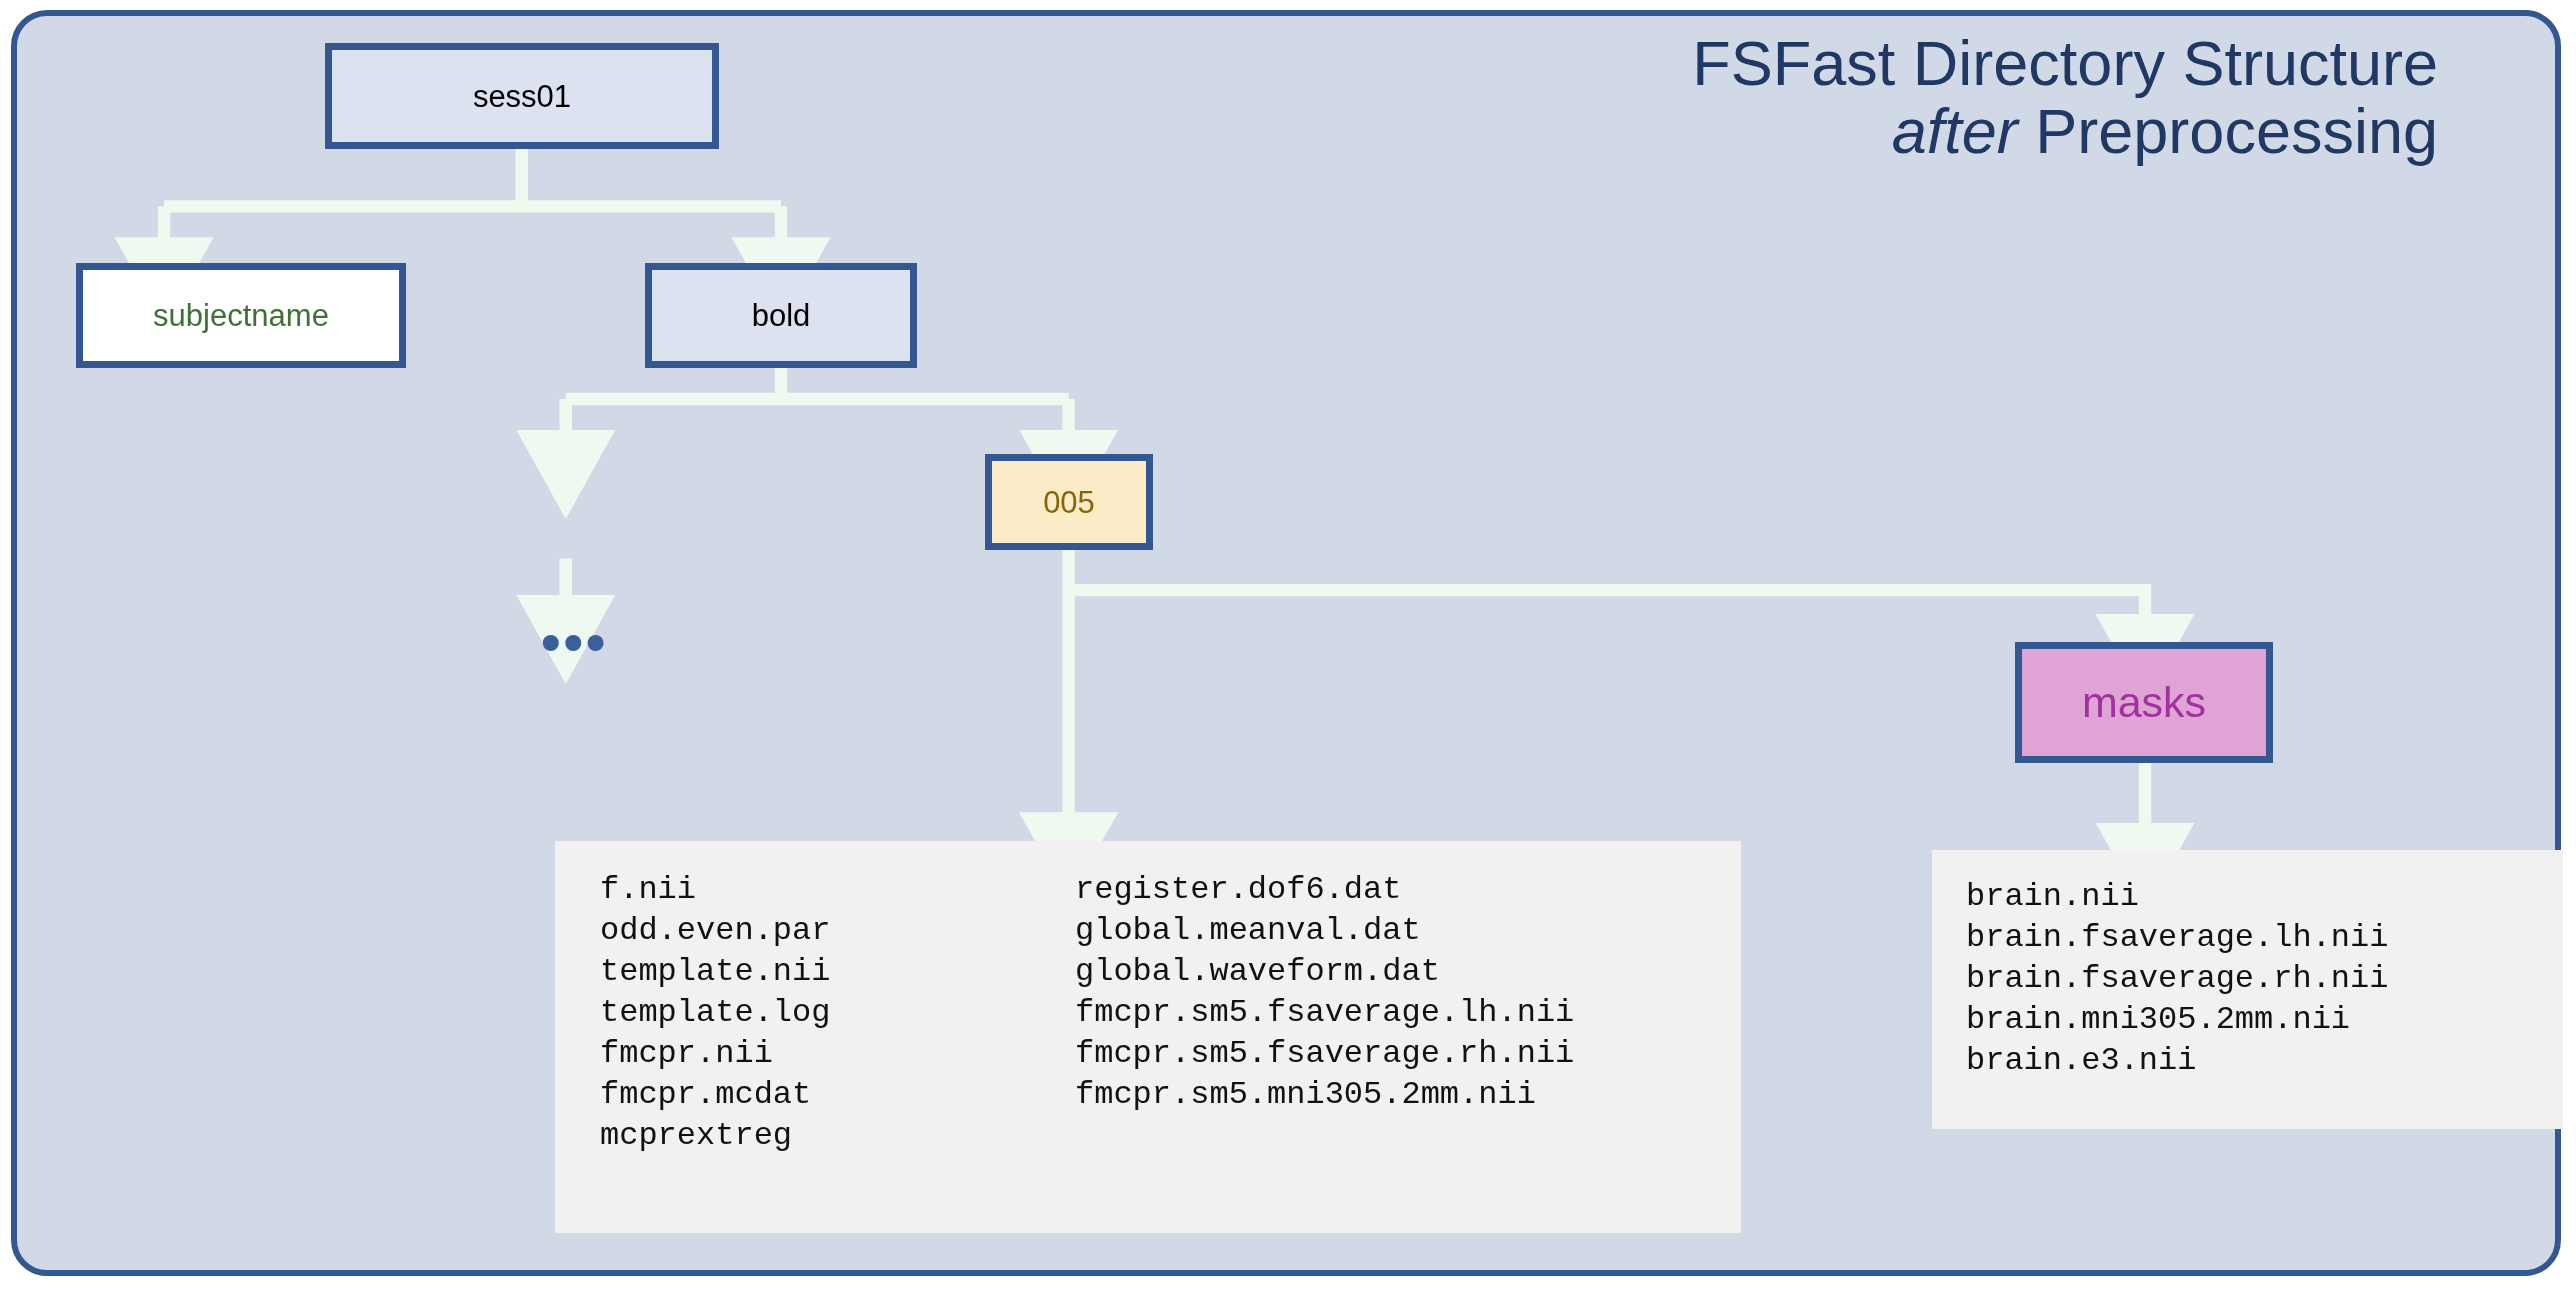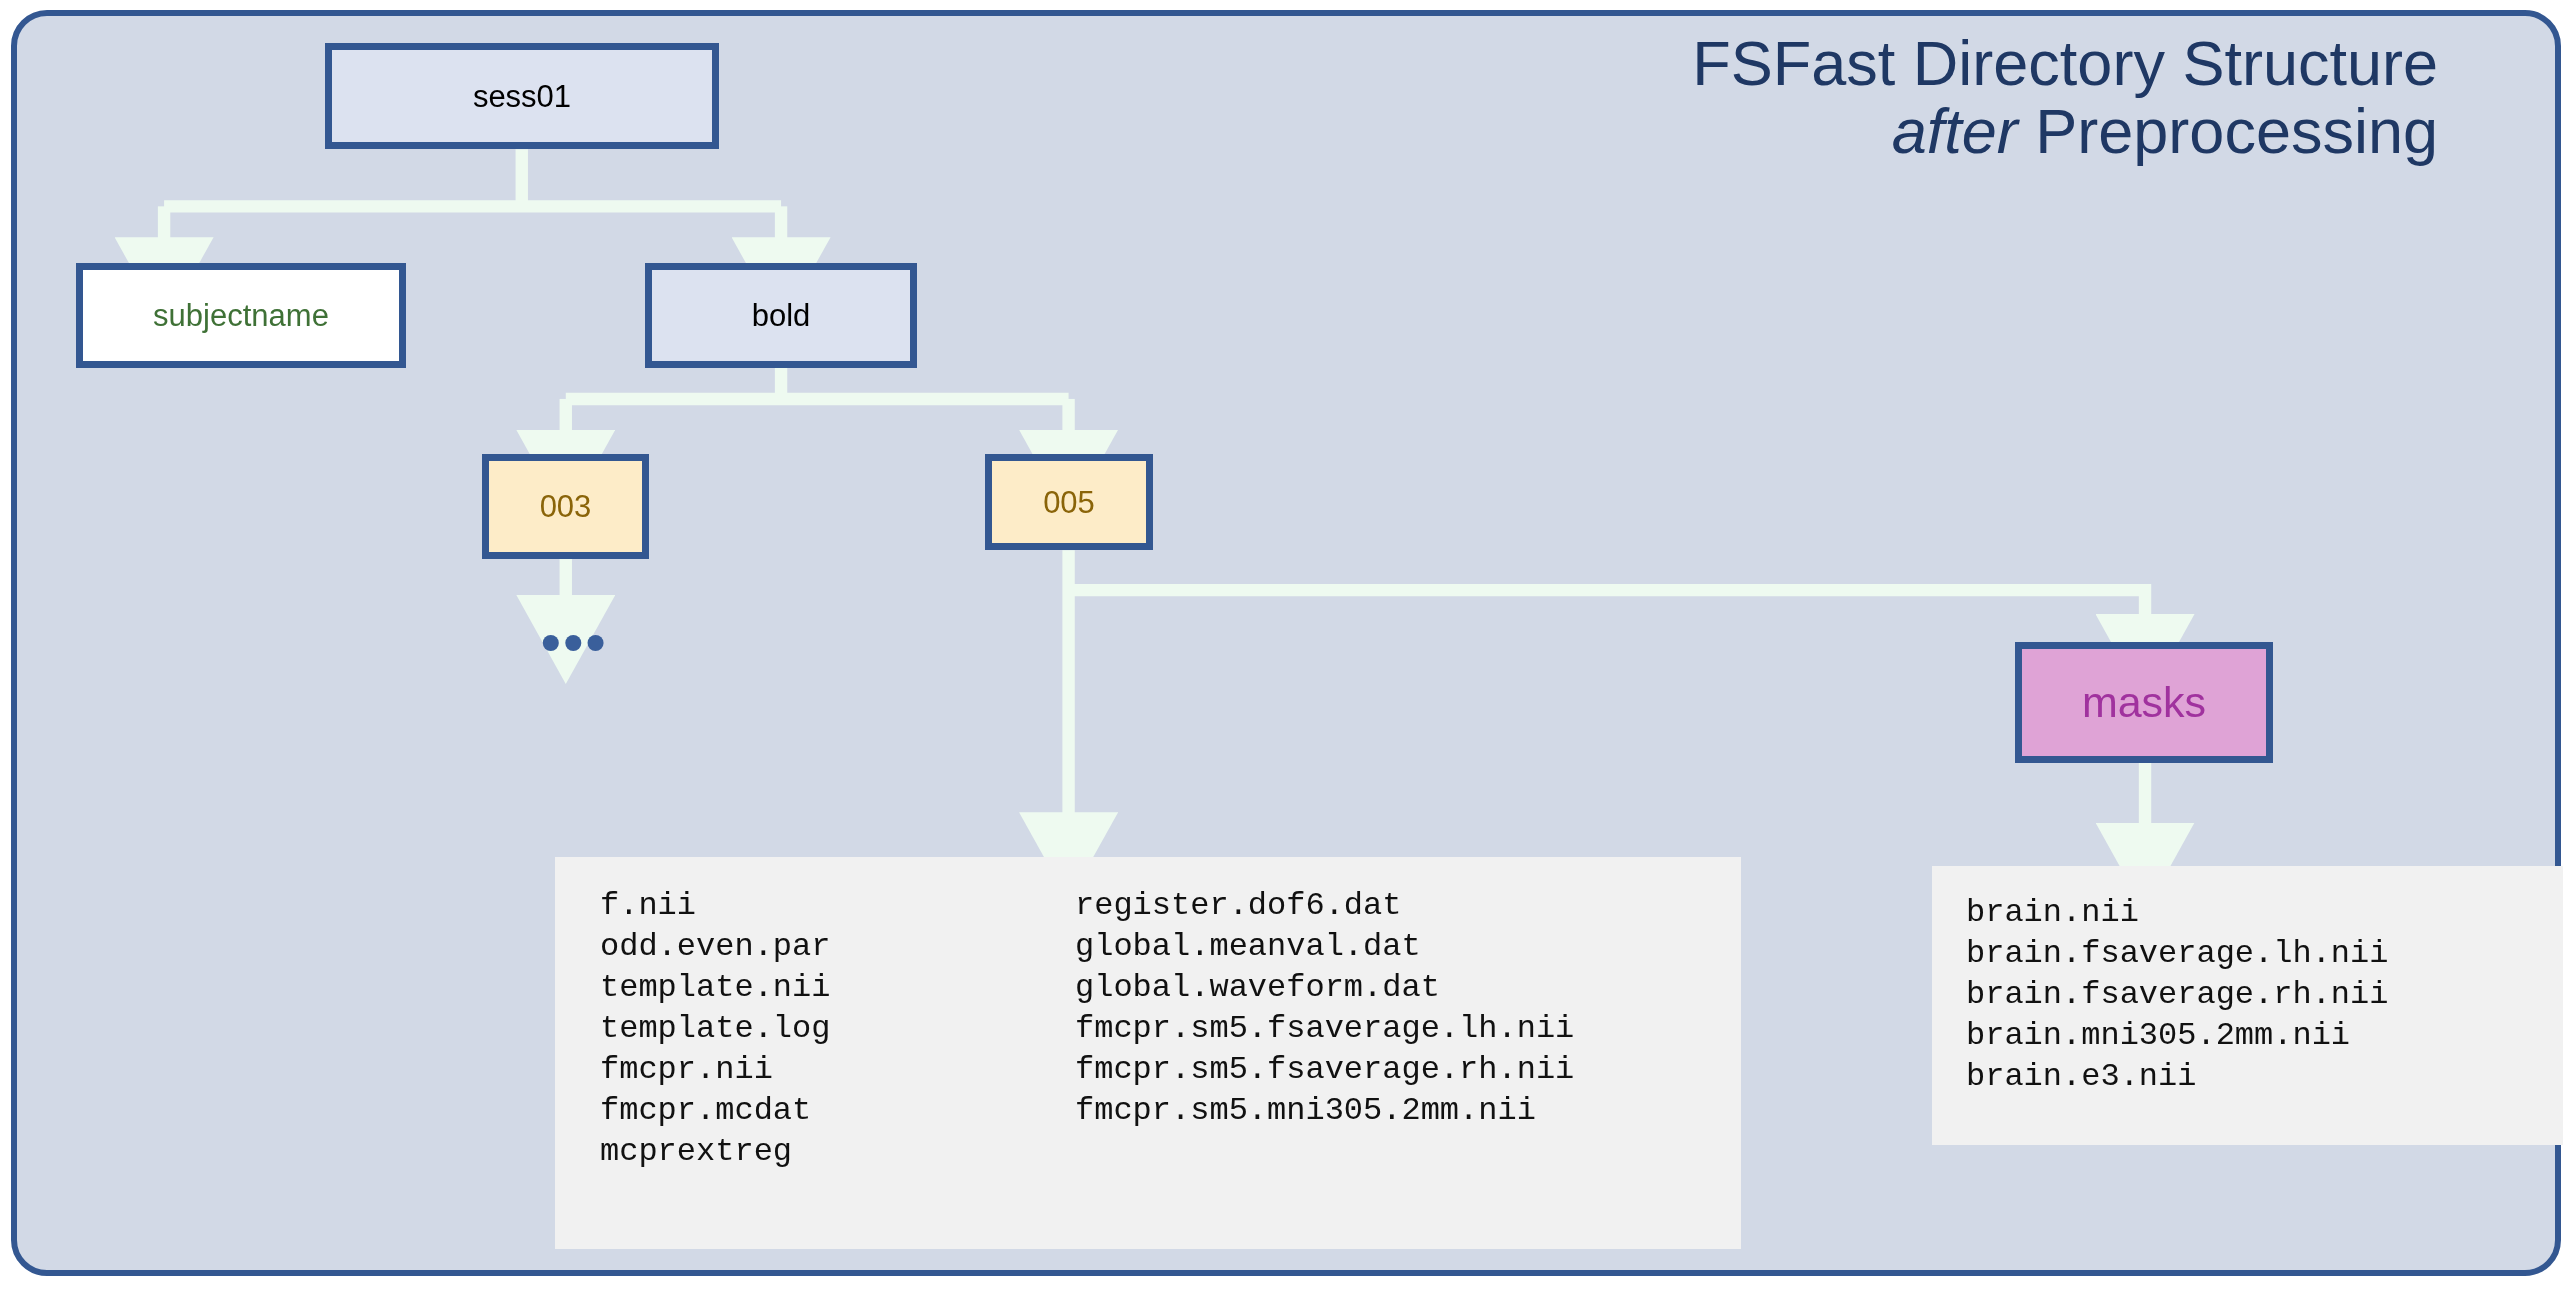--- a/index.html
+++ b/index.html
@@ -88,21 +88,20 @@
   }
   
   .file-panel {
     position: absolute;
     background: #f1f1f1;
     box-sizing: border-box;
     display: flex;
     font-family: "Liberation Mono", monospace;
     font-size: 32px;
     color: #111111;
-    margin-top: 16px;
   }
   .file-col {
     display: flex;
     flex-direction: column;
   }
   .file-line {
     white-space: pre;
     line-height: 1.30;
     height: 41px;
   }
@@ -156,23 +155,20 @@
   </div>
 
   <div class="node subj" style="left:76px; top:263px; width:330px; height:105px;">
     <span>subjectname</span>
   </div>
 
   <div class="node bold" style="left:645px; top:263px; width:272px; height:105px;">
     <span>bold</span>
   </div>
 
-  <div class="node run" style="left:482px; top:454px; width:167px; height:105px;">
-    <span>003</span>
-  </div>
 
   <div class="node run" style="left:985px; top:454px; width:168px; height:96px;">
     <span>005</span>
   </div>
 
   <div class="node masks" style="left:2015px; top:642px; width:258px; height:121px; font-size:43px;">
     <span>masks</span>
   </div>
 
   <div class="ellipsis" style="left:541px; top:614px;">

